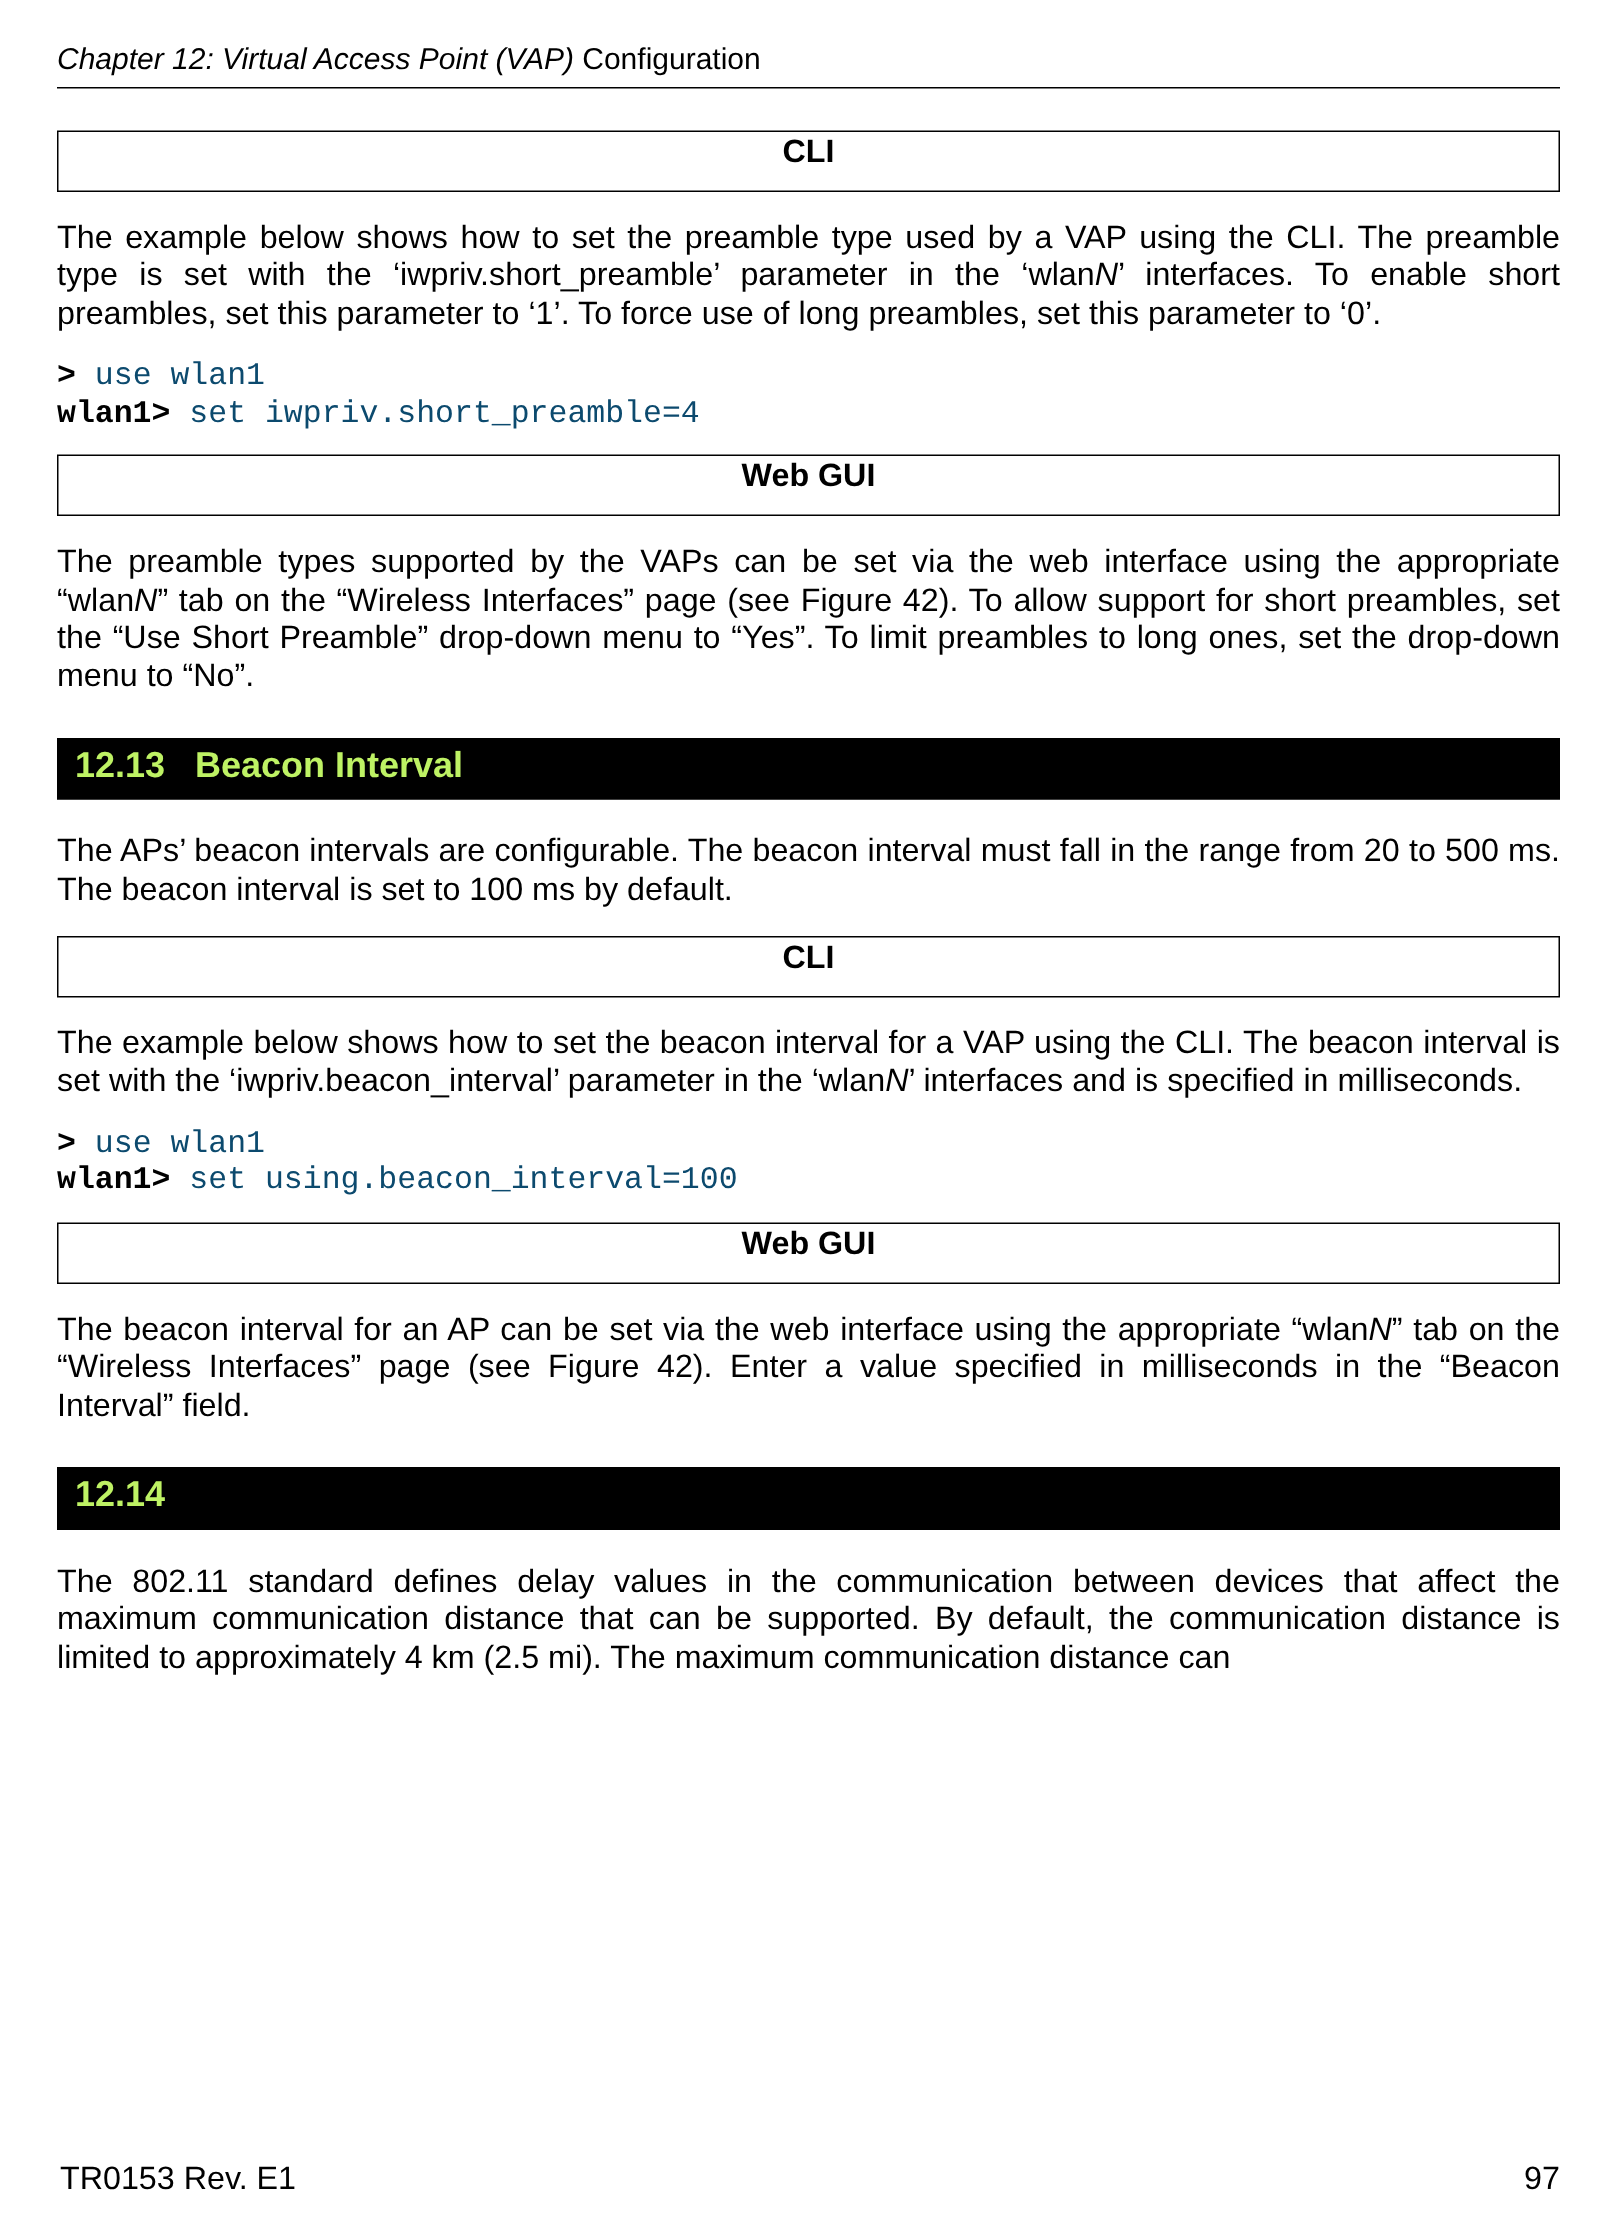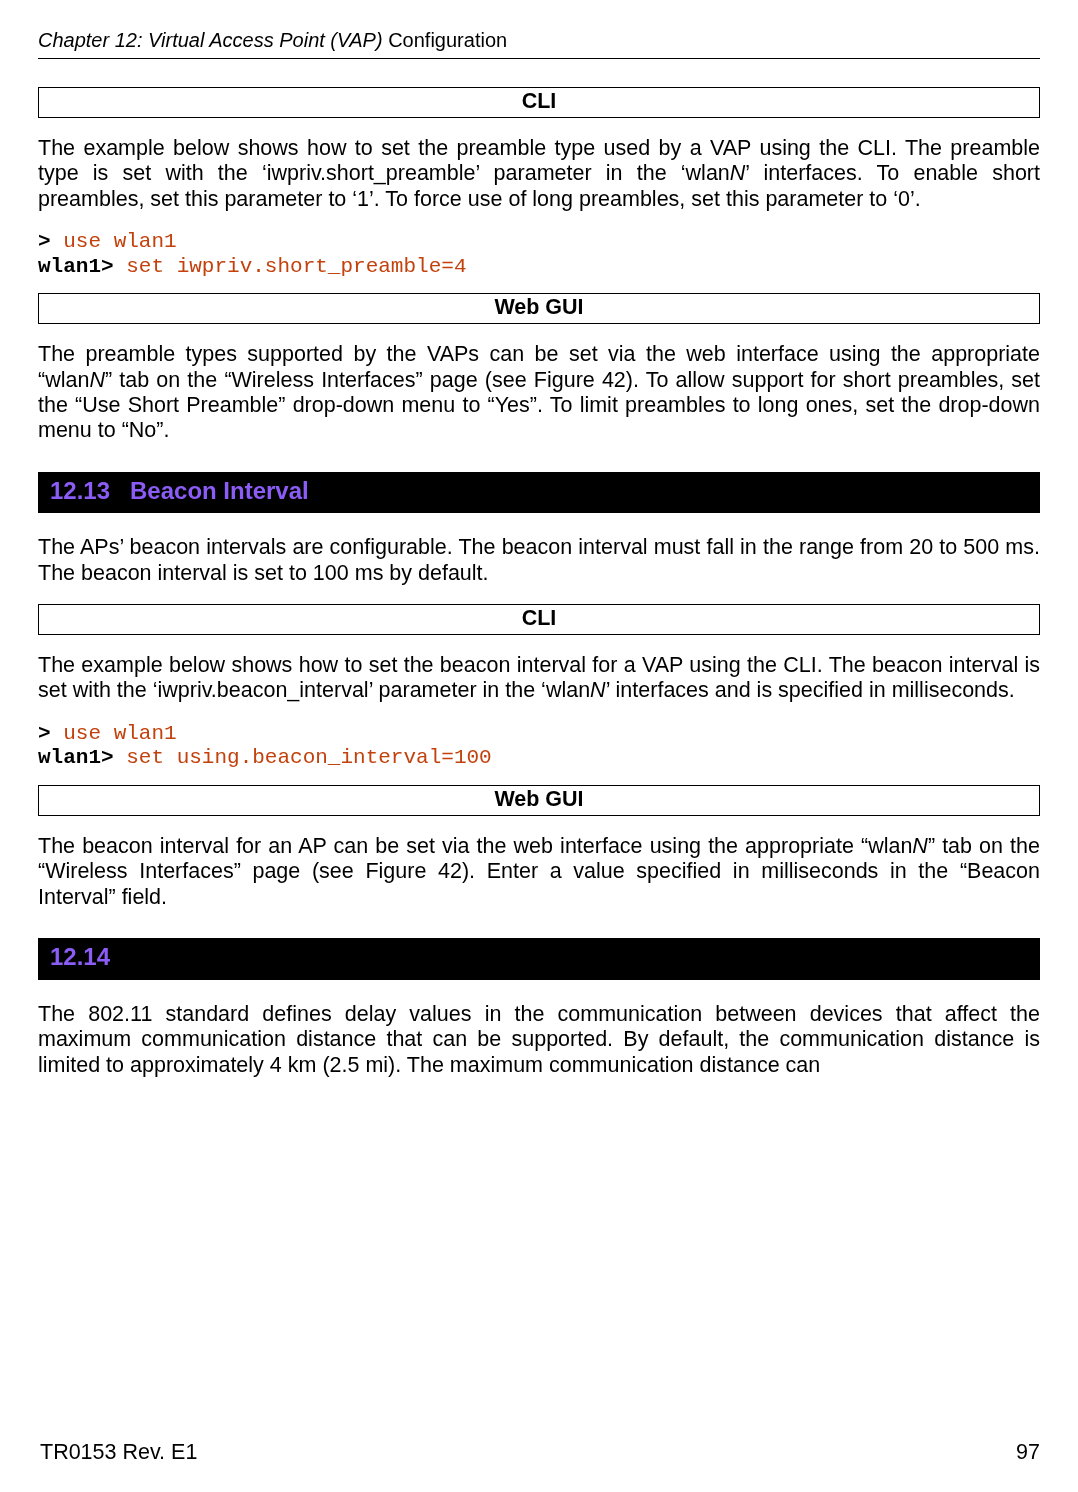--- a/index.html
+++ b/index.html
@@ -20,41 +20,41 @@
       padding-bottom: 6px;
       border-bottom: 1.5px solid #000;
       margin-bottom: 28px;
     }
     .page-header .nonitalic { font-style: normal; }
     .boxed-heading {
       border: 1.5px solid #000;
       text-align: center;
       font-weight: bold;
       font-size: 21.5px;
-      padding: 1px 0 2px 0;
+      padding: 1px 0 12px 0;
       margin-top: 4px;
       margin-bottom: 18px;
     }
     .para {
       text-align: justify;
       margin-bottom: 18px;
       line-height: 1.18;
     }
     .cli-block {
       font-family: "Courier New", monospace;
       font-size: 21px;
       white-space: pre;
       margin-bottom: 14px;
       line-height: 1.18;
     }
-    .cli-gray { color: #c2410c; }
+    .cli-gray { color: #0c4a6e; }
     .cli-bold { font-weight: bold; }
     .section-bar {
       background: #000;
-      color: #8b5cf6;
+      color: #bef264;
       font-weight: bold;
       font-size: 24px;
       padding: 5px 28px 6px 12px;
       margin-top: 28px;
       margin-bottom: 22px;
       border-bottom: 2px solid #000;
       display: flex;
     }
     .section-num { min-width: 80px; }
     .italic-n { font-style: italic; }

